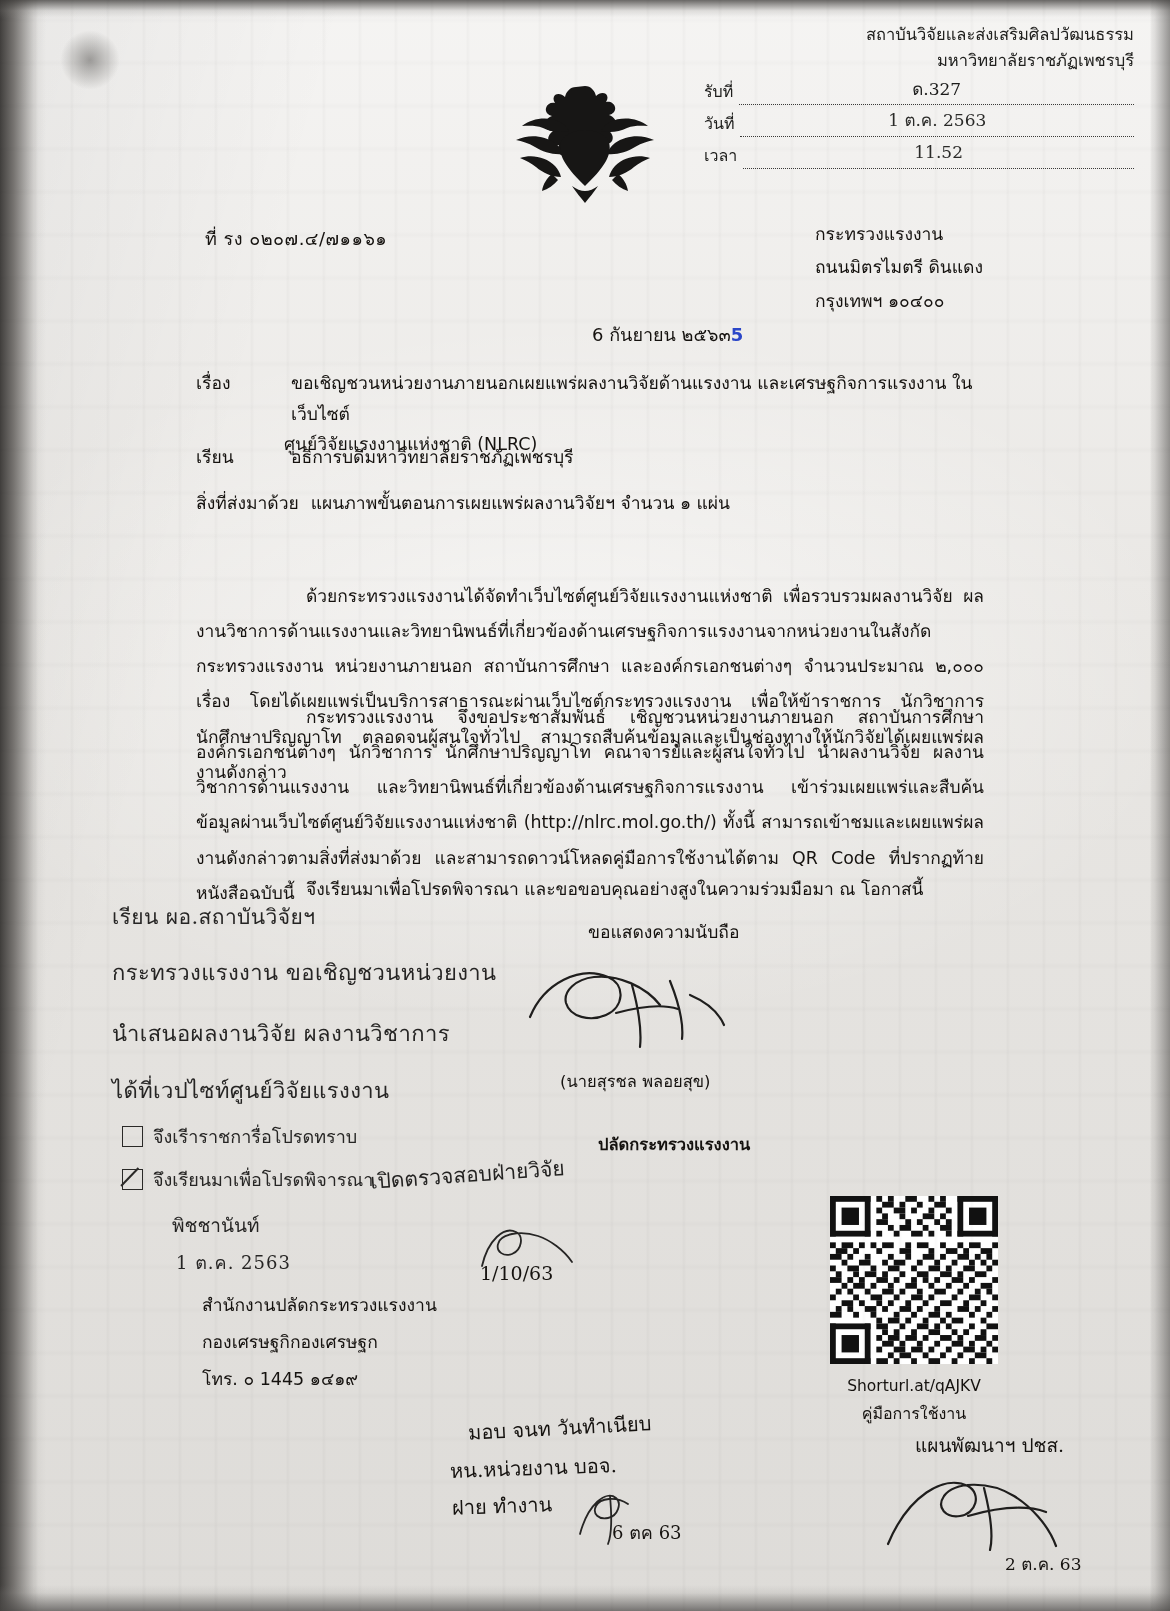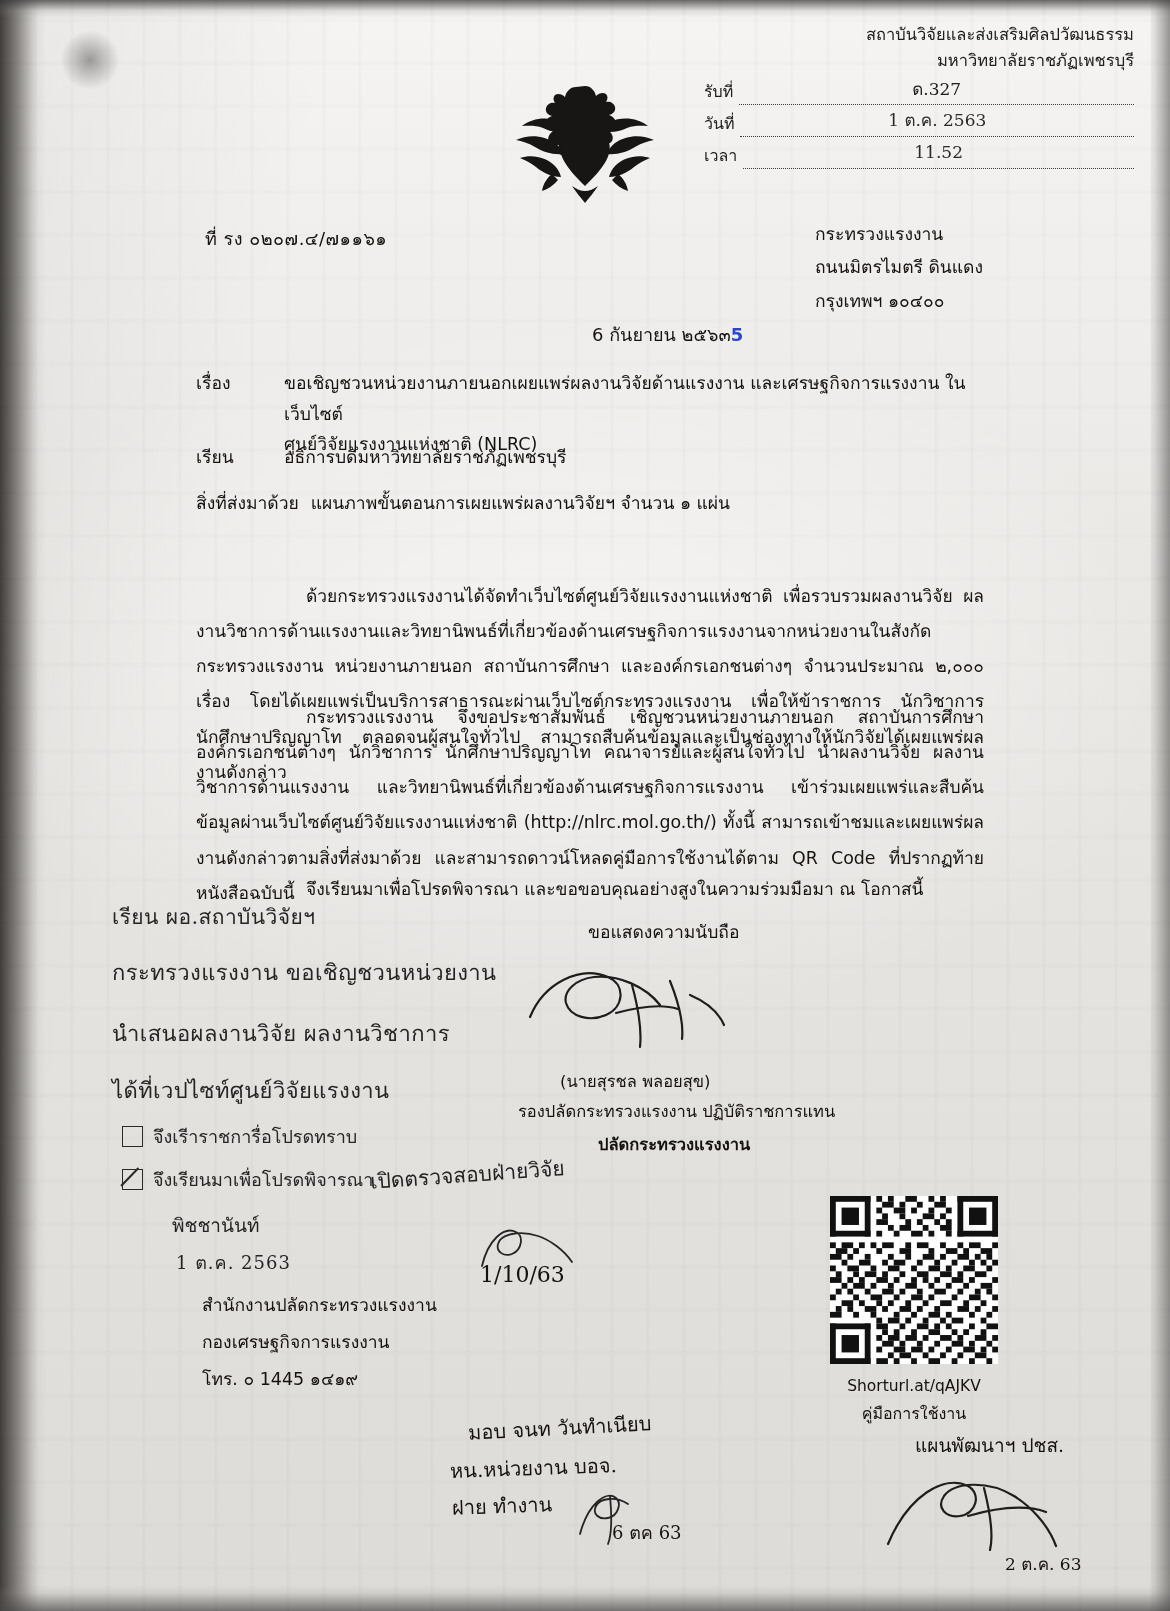--- a/index.html
+++ b/index.html
@@ -68,21 +68,21 @@
   .letter-no{left:205px;top:224px;font-size:18px;letter-spacing:.5px;}
 
   
   .addr{left:815px;top:218px;font-size:17.5px;line-height:1.9;}
 
   
   .datethai{left:592px;top:320px;font-size:18px;}
   .date-blue{color:#2b46c8;font-weight:600;}
 
   
-  .row{display:flex;gap:18px;}
+  .row{display:flex;gap:25px;}
   .lbl{width:70px;flex:none;}
   .subject{left:196px;top:368px;width:800px;font-size:17.5px;line-height:1.75;}
   .attn{left:196px;top:443px;width:800px;font-size:17.5px;}
   .encl{left:196px;top:489px;width:800px;font-size:17.5px;}
 
   .body-p{font-size:17.4px;line-height:2.02;text-align:justify;}
   .p1{left:196px;top:553px;width:788px;text-indent:110px;margin-top:26px;}
   .p2{left:196px;top:700px;width:788px;text-indent:110px;}
   .p3{left:196px;top:872px;width:788px;text-indent:110px;}
 
@@ -105,21 +105,21 @@
   .chkbox.checked::after{
     content:"";position:absolute;left:-2px;top:15px;width:25px;height:1.8px;background:#2a2927;
     transform:rotate(-46deg);transform-origin:left center;
   }
   .memo-sign{margin-top:16px;margin-left:60px;font-size:19px;}
   .memo-date{margin-top:8px;margin-left:64px;font-size:18px;letter-spacing:1px;}
 
   .hw-note{left:370px;top:1158px;font-size:21px;transform:rotate(-4deg);
            font-family:"DejaVu Serif","Liberation Serif",serif;color:#232221;}
   .hw-sq{left:470px;top:1218px;width:120px;height:60px;}
-  .hw-date2{left:480px;top:1262px;font-size:22px;font-family:"DejaVu Serif","Liberation Serif",serif;}
+  .hw-date2{left:480px;top:1262px;font-size:19px;font-family:"DejaVu Serif","Liberation Serif",serif;}
 
   
   .office{left:202px;top:1287px;font-size:17.5px;line-height:2.1;}
 
   
   .qr-wrap{left:824px;top:1196px;width:180px;text-align:center;}
   .qr{width:168px;height:168px;margin:0 auto;display:block;image-rendering:pixelated;}
   .qr-cap1{font-size:15.5px;margin-top:13px;}
   .qr-cap2{font-size:16px;margin-top:6px;}
 
@@ -231,21 +231,20 @@
     <svg viewBox="0 0 260 110" width="260" height="110">
       <path class="ink" d="M10 62c14-34 50-52 78-40 18 8 16 30-2 38-16 7-36 2-40-12-3-12 10-24 28-26 24-3 52 10 66 28"></path>
       <path class="ink" d="M112 30c6 22 10 44 8 62"></path>
       <path class="ink" d="M96 58c22-6 44-10 62-4"></path>
       <path class="ink" d="M150 26c8 20 14 40 12 58"></path>
       <path class="ink" d="M170 40c14 6 28 16 34 30"></path>
     </svg>
   </div>
 
   <div class="abs sig-name th">(นายสุรชล พลอยสุข)</div>
-  <div class="abs sig-pos1 th">รองปลัดกระทรวงแรงงาน ปฏิบัติราชการแทน</div>
   <div class="abs sig-pos2 th">ปลัดกระทรวงแรงงาน</div>
 
   <div class="abs memo">
     <div class="m1">เรียน ผอ.สถาบันวิจัยฯ</div>
     <div class="m2">กระทรวงแรงงาน  ขอเชิญชวนหน่วยงาน</div>
     <div class="m3">นำเสนอผลงานวิจัย  ผลงานวิชาการ</div>
     <div class="m4">ได้ที่เวปไซท์ศูนย์วิจัยแรงงาน</div>
 
     <div class="chk-line">
       <span class="chkbox"></span>
@@ -263,21 +262,21 @@
   <div class="abs hw-note">เปิดตรวจสอบฝ่ายวิจัย</div>
   <div class="abs hw-sq">
     <svg viewBox="0 0 120 60" width="120" height="60">
       <path class="ink-thin" d="M12 48c6-26 22-40 34-34 8 4 6 18-4 22-8 3-16-2-14-10 2-10 22-14 40-8 12 4 26 14 34 26"></path>
     </svg>
   </div>
   <div class="abs hw-date2">1/10/63</div>
 
   <div class="abs office th">
     <div>สำนักงานปลัดกระทรวงแรงงาน</div>
-    <div>กองเศรษฐกิจการแรงงาน</div>
+    <div>กองเศรษฐกิกองเศรษฐก</div>
     <div>โทร. ๐ 1445 ๑๔๑๙</div>
   </div>
 
   <div class="abs qr-wrap">
     <svg class="qr" viewBox="0 0 29 29">
       <rect width="29" height="29" fill="#ffffff"></rect>
       <g fill="#111111">
         <rect x="0" y="0" width="7" height="1"></rect>
           <rect x="0" y="6" width="7" height="1"></rect>
         <rect x="0" y="0" width="1" height="7"></rect>

